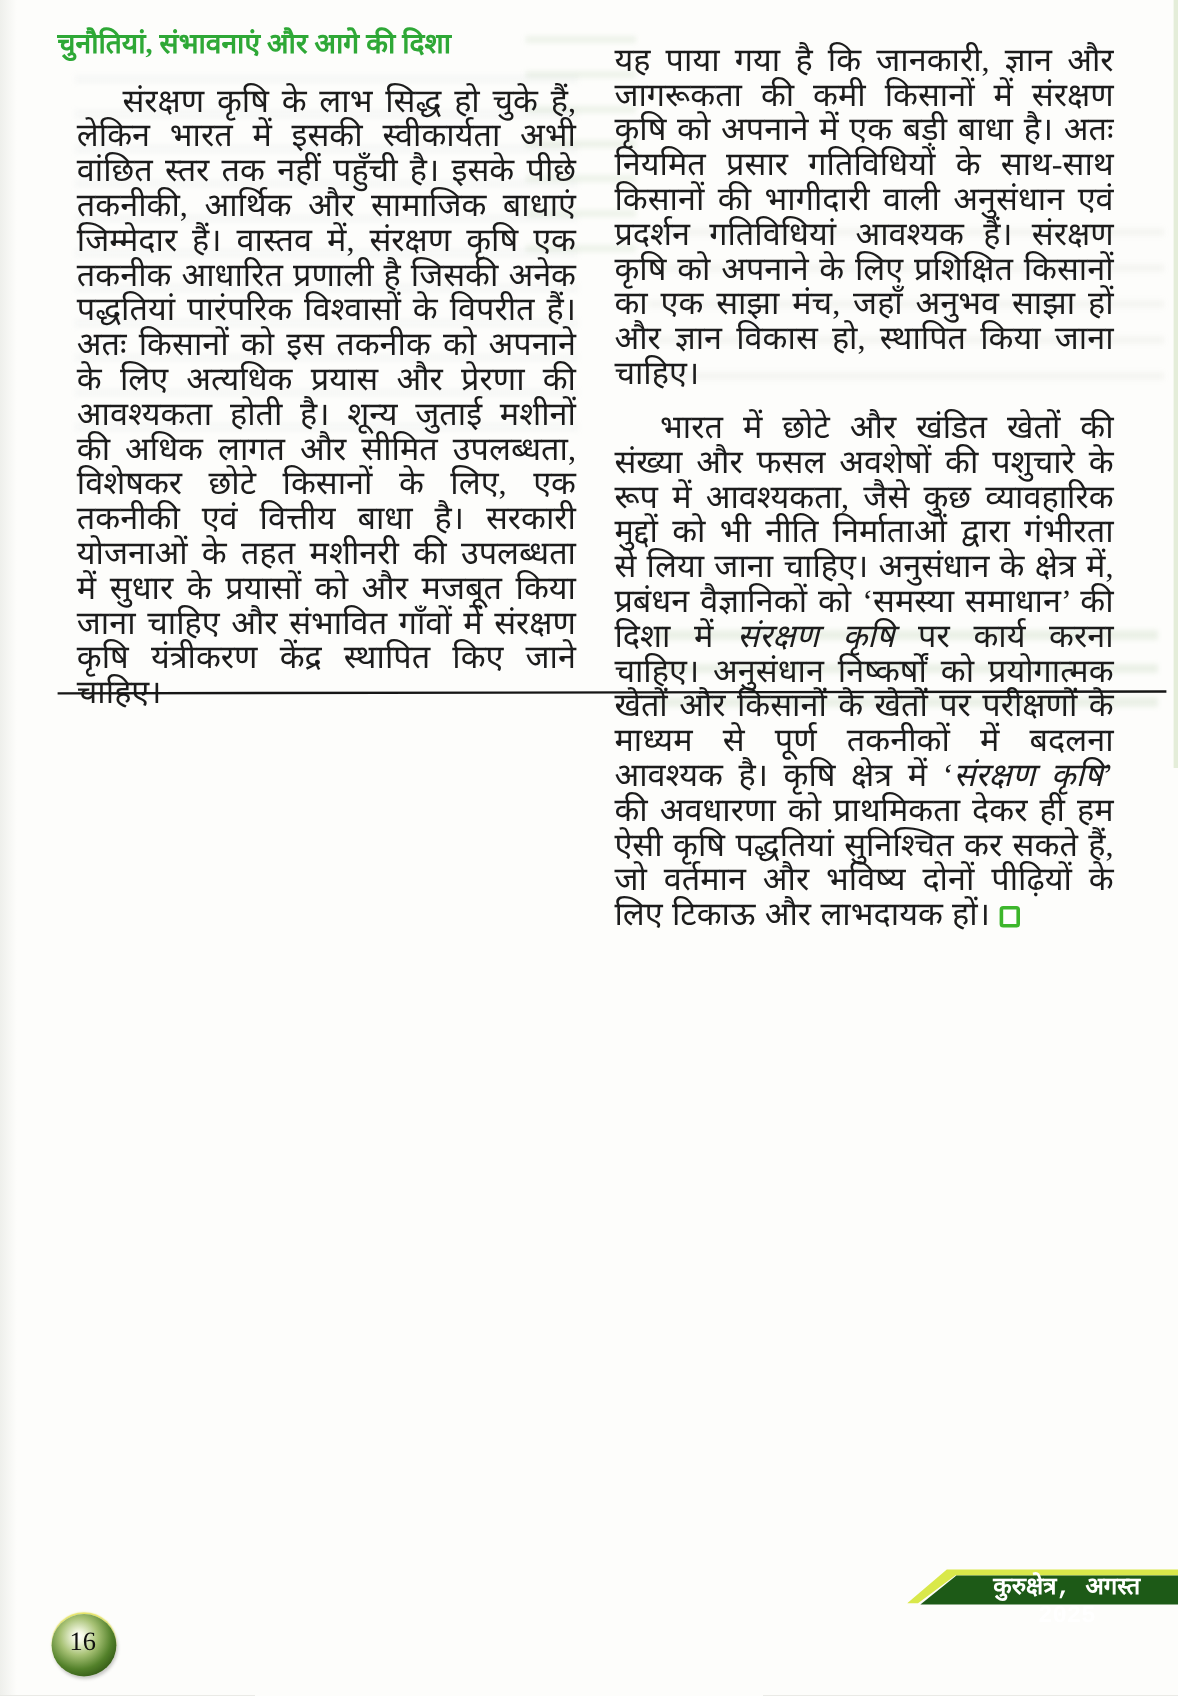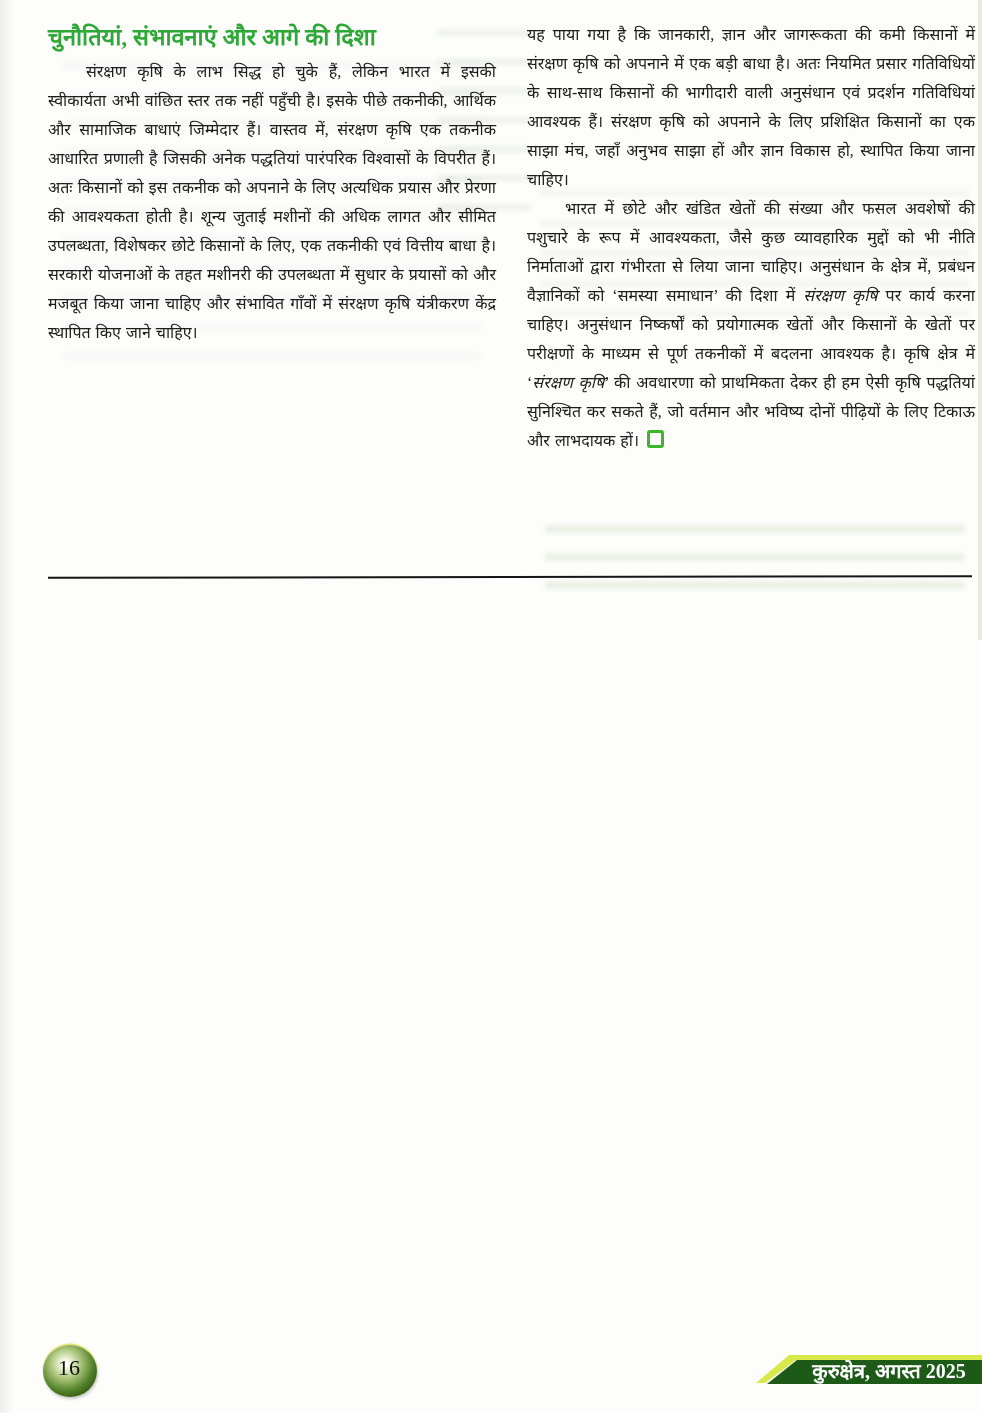--- a/index.html
+++ b/index.html
@@ -22,28 +22,28 @@
   .g1{left:438px;top:30px;width:92px;height:190px;
     background:repeating-linear-gradient(180deg,rgba(130,170,115,.12) 0 6px,transparent 6px 29px);}
   .g2{left:540px;top:190px;width:430px;height:130px;
     background:repeating-linear-gradient(180deg,rgba(150,160,140,.08) 0 7px,transparent 7px 30px);}
   .g3{left:545px;top:525px;width:420px;height:70px;
     background:repeating-linear-gradient(180deg,rgba(130,170,115,.14) 0 8px,transparent 8px 28px);}
   .g4{left:62px;top:62px;width:420px;height:300px;
     background:repeating-linear-gradient(180deg,rgba(160,175,185,.06) 0 8px,transparent 8px 29px);}
 
   
-  .columns{position:absolute;left:48px;top:20px;width:927px;display:flex;gap:31px;}
+  .columns{position:absolute;left:48px;top:20px;width:927px;display:flex;}
   .column{width:448px;}
   .heading{
     margin:0 0 3px 0;
     font-size:23.5px;line-height:34px;font-weight:bold;
     color:var(--heading-green,#2ea836);
   }
-  .para{margin:0;font-size:16px;line-height:29px;text-align:justify;
+  .para{margin:16px;font-size:27px;line-height:29px;text-align:justify;
     letter-spacing:0;word-spacing:1px;}
   .para.indent{text-indent:38px;}
   .italic{font-style:italic;}
   .end-marker{
     display:inline-block;width:11px;height:12px;
     border:3px solid var(--end-marker-green,#3db62c);
     border-radius:3px;background:#ffffff;
     margin-left:8px;vertical-align:-2px;
   }
 
@@ -55,21 +55,21 @@
   .badge{
     position:absolute;left:43px;top:1345px;width:54px;height:52px;border-radius:50%;
     background:radial-gradient(circle at 42% 36%,
       #ffffff 0%,#f4f8e4 9%,#a8c276 34%,#53812a 60%,#2a4d10 84%,#1b3a0a 100%);
     box-shadow:0 -1.5px 1px rgba(224,222,70,.85),1px 2px 3px rgba(0,0,0,.22);
     display:flex;align-items:center;justify-content:center;
   }
   .badge .num{font-size:22px;color:#101010;transform:translate(-1px,-3px);font-family:Liberation Serif, serif;}
 
   
-  .banner{position:absolute;right:0;top:1353px;width:226px;height:32px;}
+  .banner{position:absolute;right:0;top:1306px;width:226px;height:32px;font-family:Liberation Mono, monospace;}
   .banner svg{position:absolute;inset:0;display:block;}
   .banner .hl{fill:var(--banner-highlight,#d9e84a);}
   .banner .body{fill:var(--banner-green,#1d5a17);}
   .banner .label{
     position:absolute;left:44px;top:6px;width:178px;height:24px;
     text-align:center;font-size:20px;line-height:24px;font-weight:bold;color:#ffffff;
   }
 </style>
 </head>
 <body>

